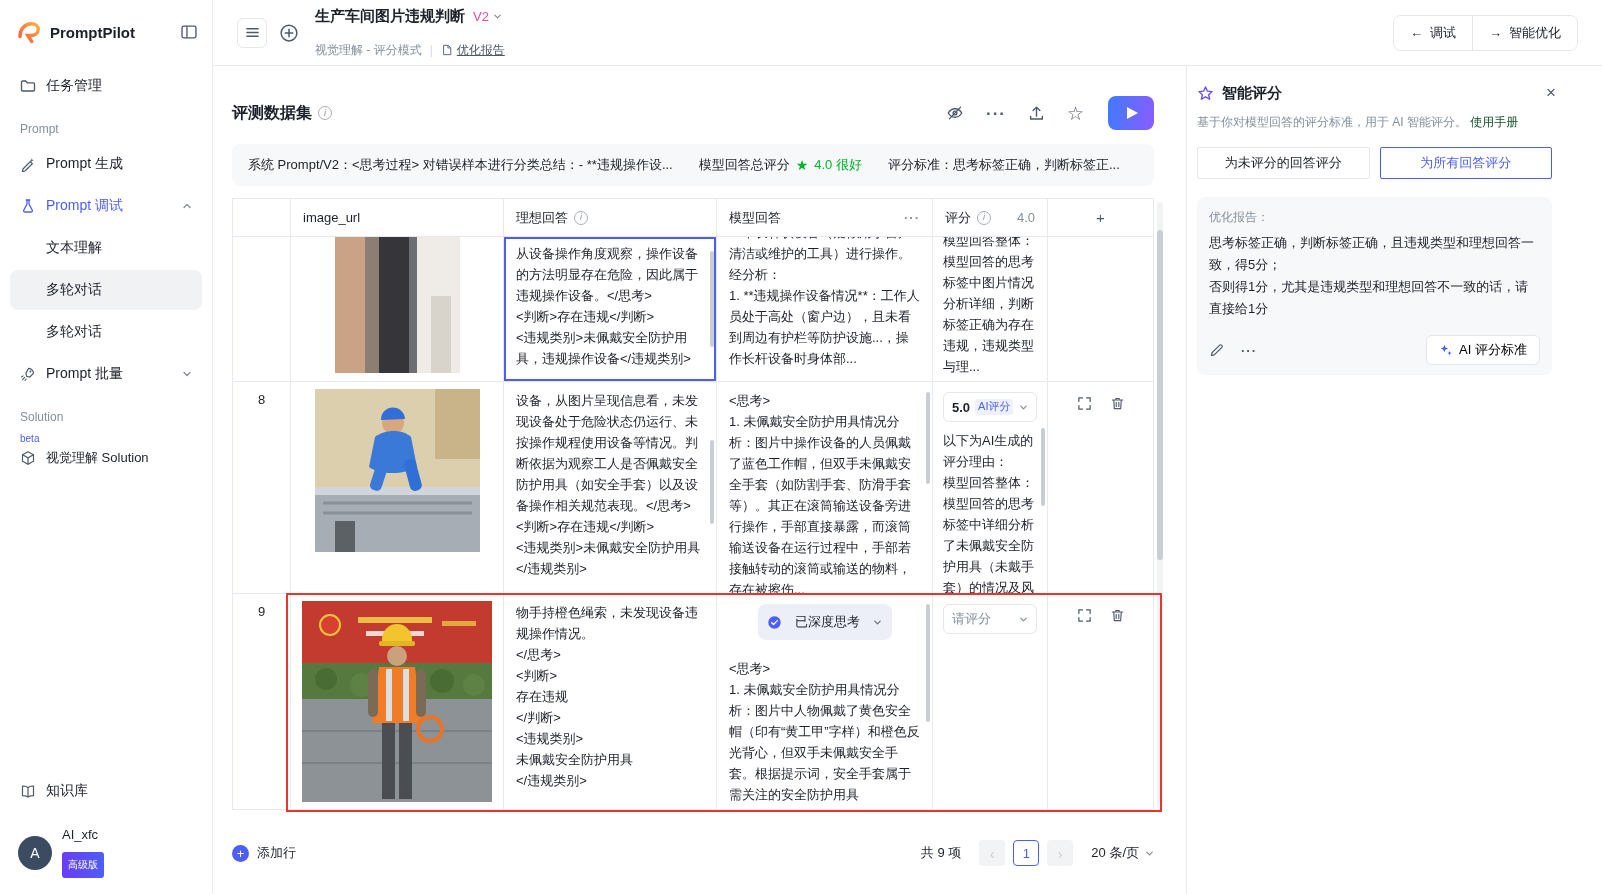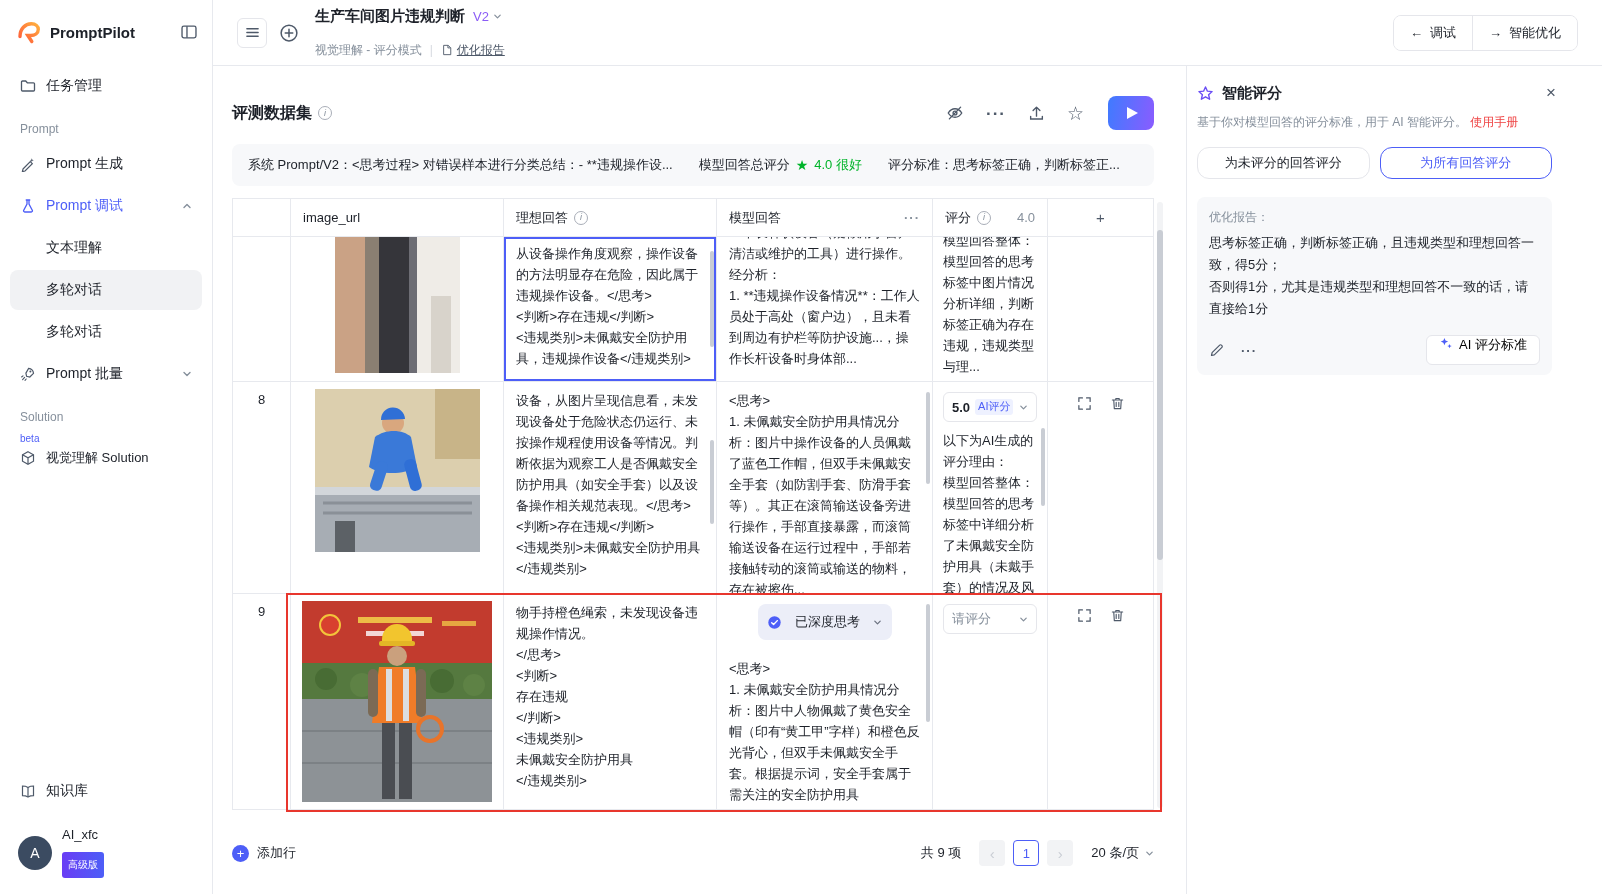--- a/index.html
+++ b/index.html
@@ -29,21 +29,21 @@
 
   
   .main-col { flex:1; display:flex; flex-direction:column; min-width:0; }
   .topbar { height:66px; min-height:66px; border-bottom:1px solid #e7e9ee; display:flex; align-items:center; justify-content:space-between; padding:0 24px; background:#fff; }
   .topbar-left { display:flex; align-items:center; gap:12px; }
   .icon-btn { width:30px; height:30px; border:1px solid #e5e6eb; border-radius:6px; background:#fff; display:flex; align-items:center; justify-content:center; cursor:pointer; }
   .plain-icon { display:flex; align-items:center; justify-content:center; cursor:pointer; color:#4e5969; }
   .title-block { display:flex; flex-direction:column; gap:16px; margin-left:4px; }
   .title-line { display:flex; align-items:center; gap:8px; }
   .page-title { font-size:15px; font-weight:bold; }
-  .version-sel { display:flex; align-items:center; gap:4px; color:#8b5cf6; font-size:13px; cursor:pointer; }
+  .version-sel { display:flex; align-items:center; gap:4px; color:#ec4899; font-size:13px; cursor:pointer; }
   .subtitle-line { display:flex; align-items:center; gap:8px; font-size:12px; color:#86909c; }
   .subtitle-sep { color:#d6d9e0; }
   .report-link { display:flex; align-items:center; gap:4px; color:#4e5969; cursor:pointer; }
   .report-link .lbl { text-decoration:underline; }
   .switch-group { display:flex; align-items:stretch; border:1px solid #e5e6eb; border-radius:8px; overflow:hidden; height:36px; background:#fff; }
   .switch-btn { display:flex; align-items:center; gap:7px; padding:0 16px; font-size:13px; background:#fff; cursor:pointer; border:none; color:#1d2129; }
   .switch-div { width:1px; background:#e5e6eb; }
 
   .content { flex:1; display:flex; min-height:0; }
   .main { width:973px; min-width:973px; position:relative; background:#fff; }
@@ -115,29 +115,29 @@
   .pg-btn.active { background:#fff; border:1px solid #4d5ef7; color:#4d5ef7; font-size:13px; }
   .page-size { display:flex; align-items:center; gap:6px; margin-left:10px; cursor:pointer; color:#1d2129; }
   .page-size .chev { display:flex; color:#86909c; }
 
   
   .right-panel { flex:1; border-left:1px solid #e7e9ee; position:relative; padding:18px 50px 0 10px; background:#fff; }
   .rp-title-row { display:flex; align-items:center; gap:8px; }
   .rp-title { font-size:15px; font-weight:bold; }
   .rp-close { position:absolute; top:18px; right:46px; color:#4e5969; font-size:17px; cursor:pointer; line-height:1; }
   .rp-desc { margin-top:10px; font-size:12px; color:#86909c; line-height:18px; }
-  .rp-link { color:#ef4444; cursor:pointer; }
+  .rp-link { color:#14532d; cursor:pointer; }
   .rp-btns { margin-top:16px; display:flex; gap:10px; }
-  .rp-btn { height:32px; border-radius:12px; font-size:13px; display:flex; align-items:center; justify-content:center; flex:1; cursor:pointer; background:#fff; border:1px solid #e5e6eb; color:#1d2129; }
+  .rp-btn { height:32px; border-radius:2px; font-size:13px; display:flex; align-items:center; justify-content:center; flex:1; cursor:pointer; background:#fff; border:1px solid #e5e6eb; color:#1d2129; }
   .rp-btn.primary { border-color:#4d5ef7; color:#4d5ef7; }
   .rp-box { margin-top:18px; background:#f7f8fa; border-radius:8px; padding:12px; height:178px; position:relative; }
   .rp-box-label { font-size:12px; color:#86909c; }
   .rp-box-text { margin-top:6px; font-size:13px; line-height:22px; white-space:pre-line; }
   .rp-box-actions { position:absolute; left:12px; right:12px; bottom:10px; display:flex; align-items:center; gap:16px; }
-  .ai-btn { margin-left:auto; height:30px; border:1px solid #e5e6eb; background:#fff; border-radius:6px; display:flex; align-items:flex-start; gap:6px; padding:0 12px; font-size:13px; cursor:pointer; }
+  .ai-btn { margin-left:auto; height:30px; border:1px solid #e5e6eb; background:#fff; border-radius:6px; display:flex; align-items:center; gap:6px; padding:0 12px; font-size:13px; cursor:pointer; }
 </style>
 </head>
 <body>
 
 <div class="app">
 
   <aside class="sidebar">
     <div class="logo-row">
       <span>
         <svg width="26" height="26" viewBox="0 0 26 26">

